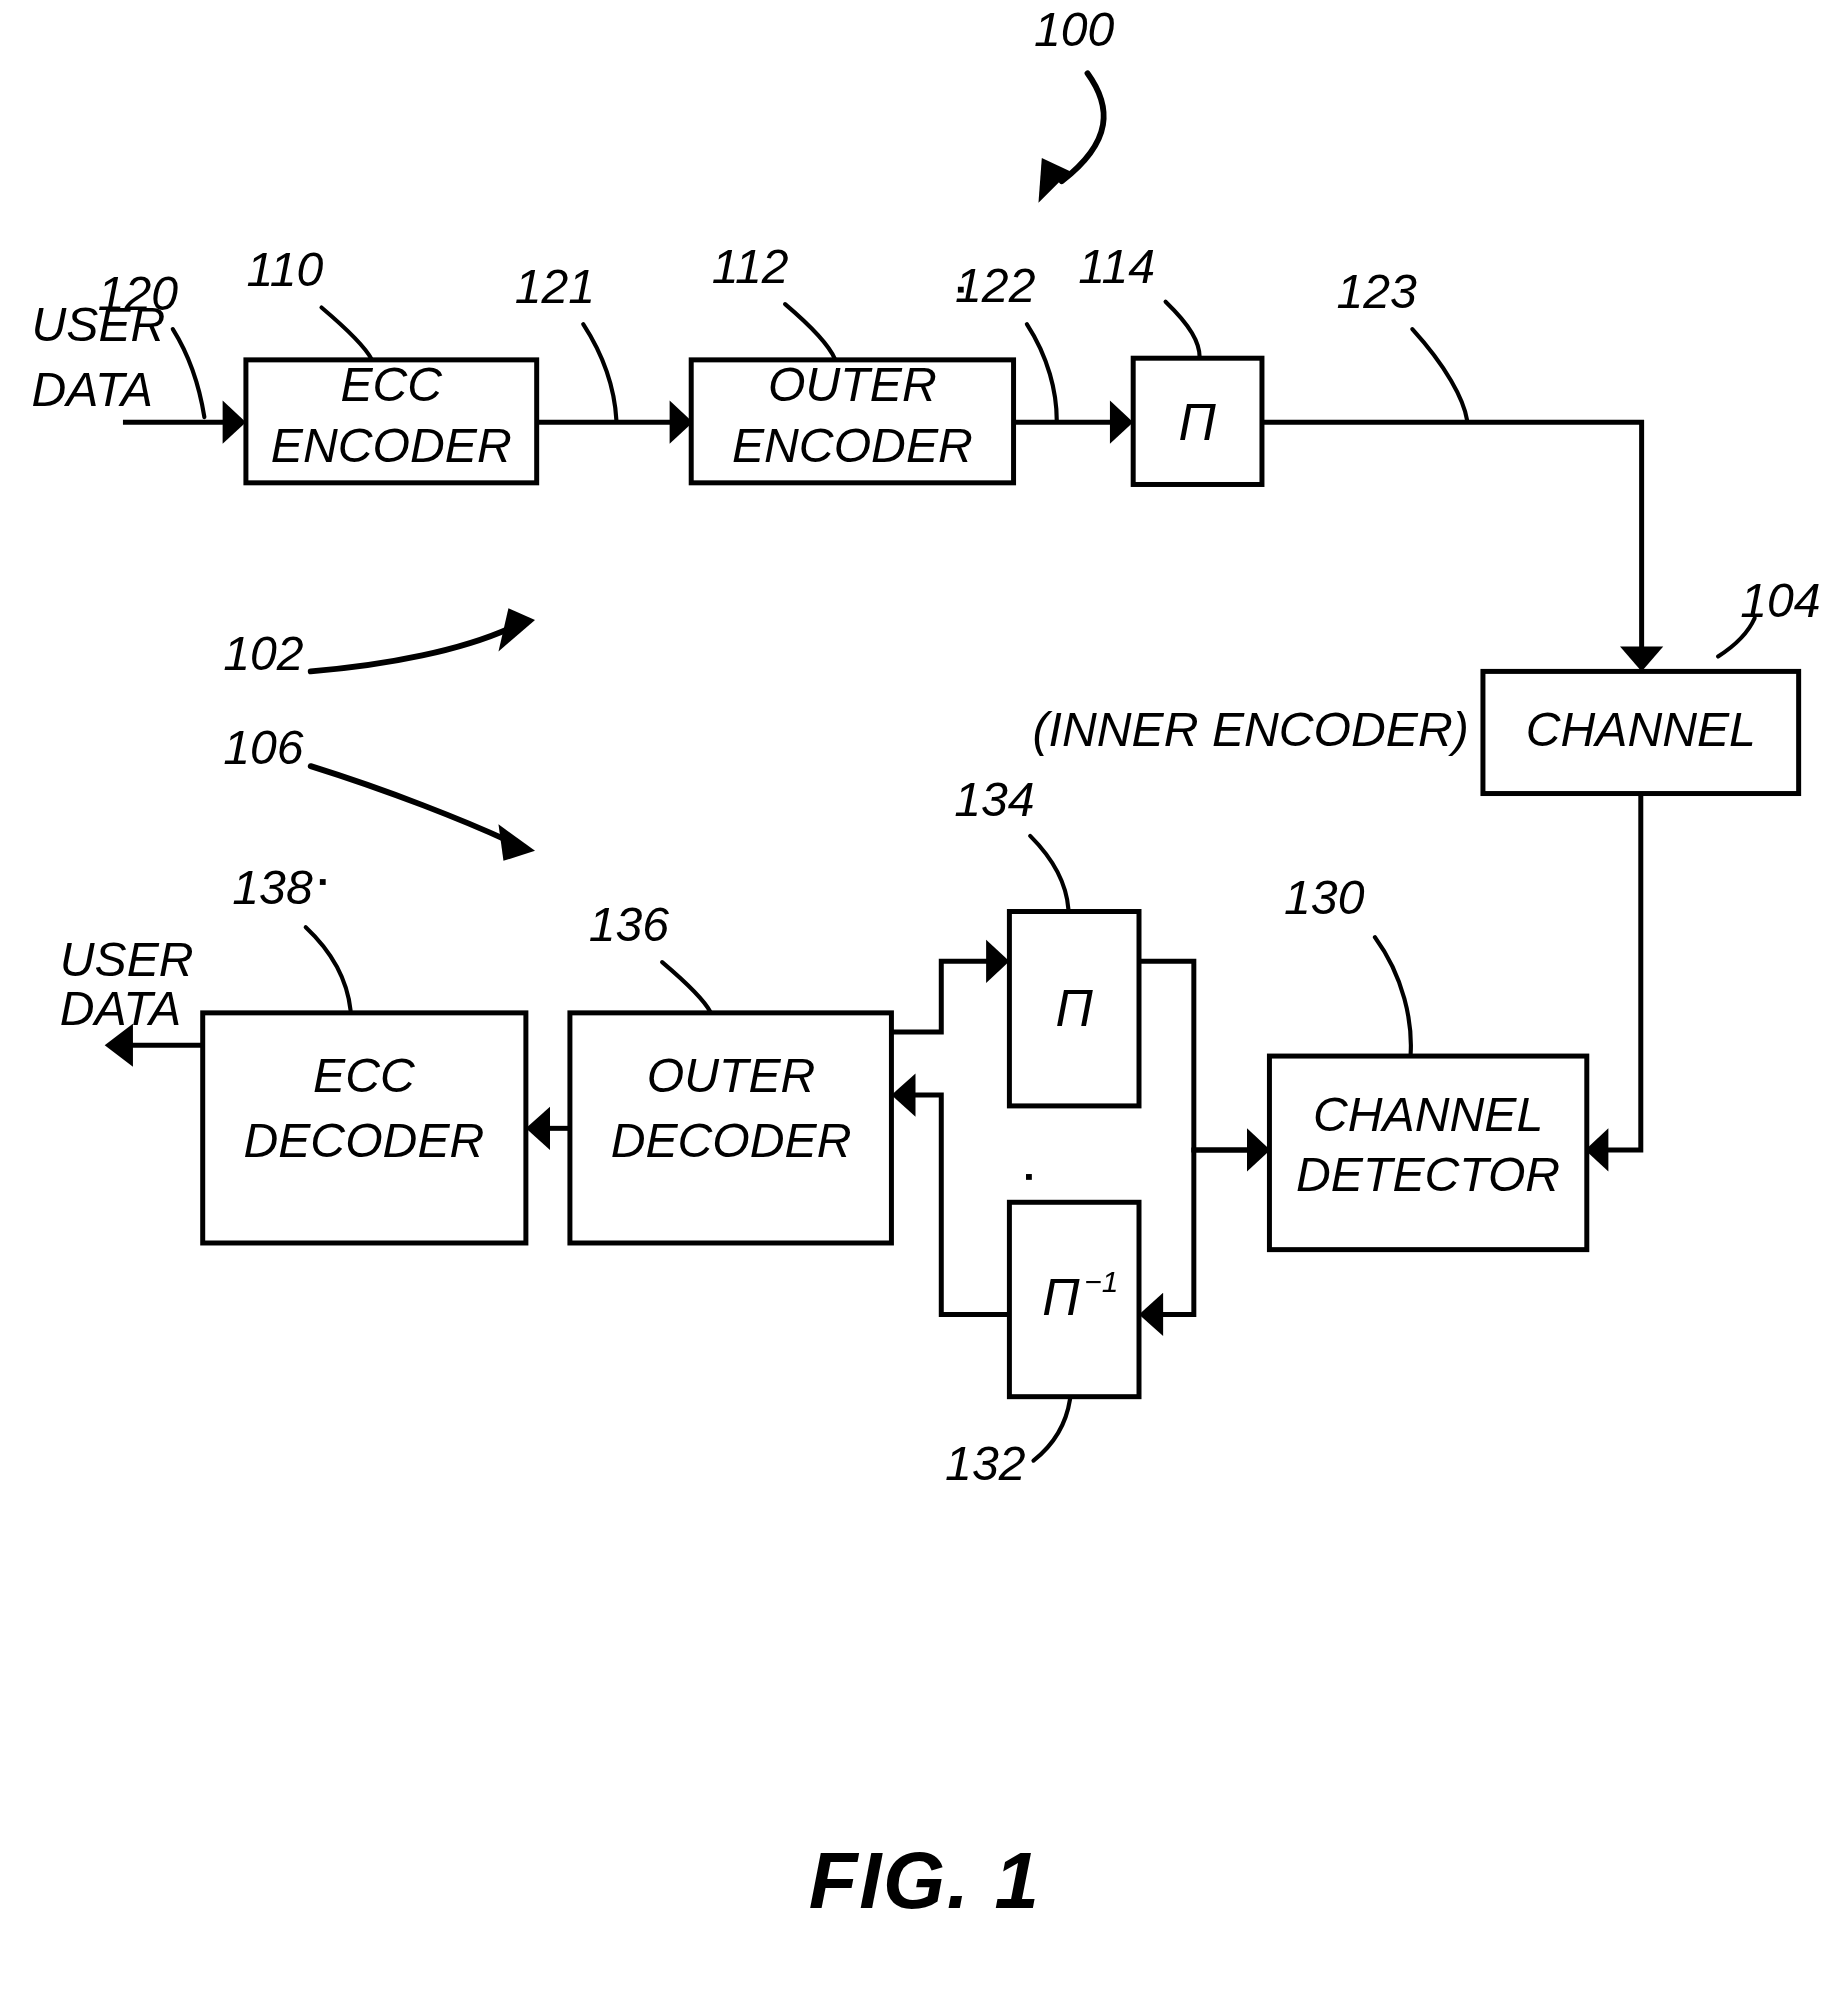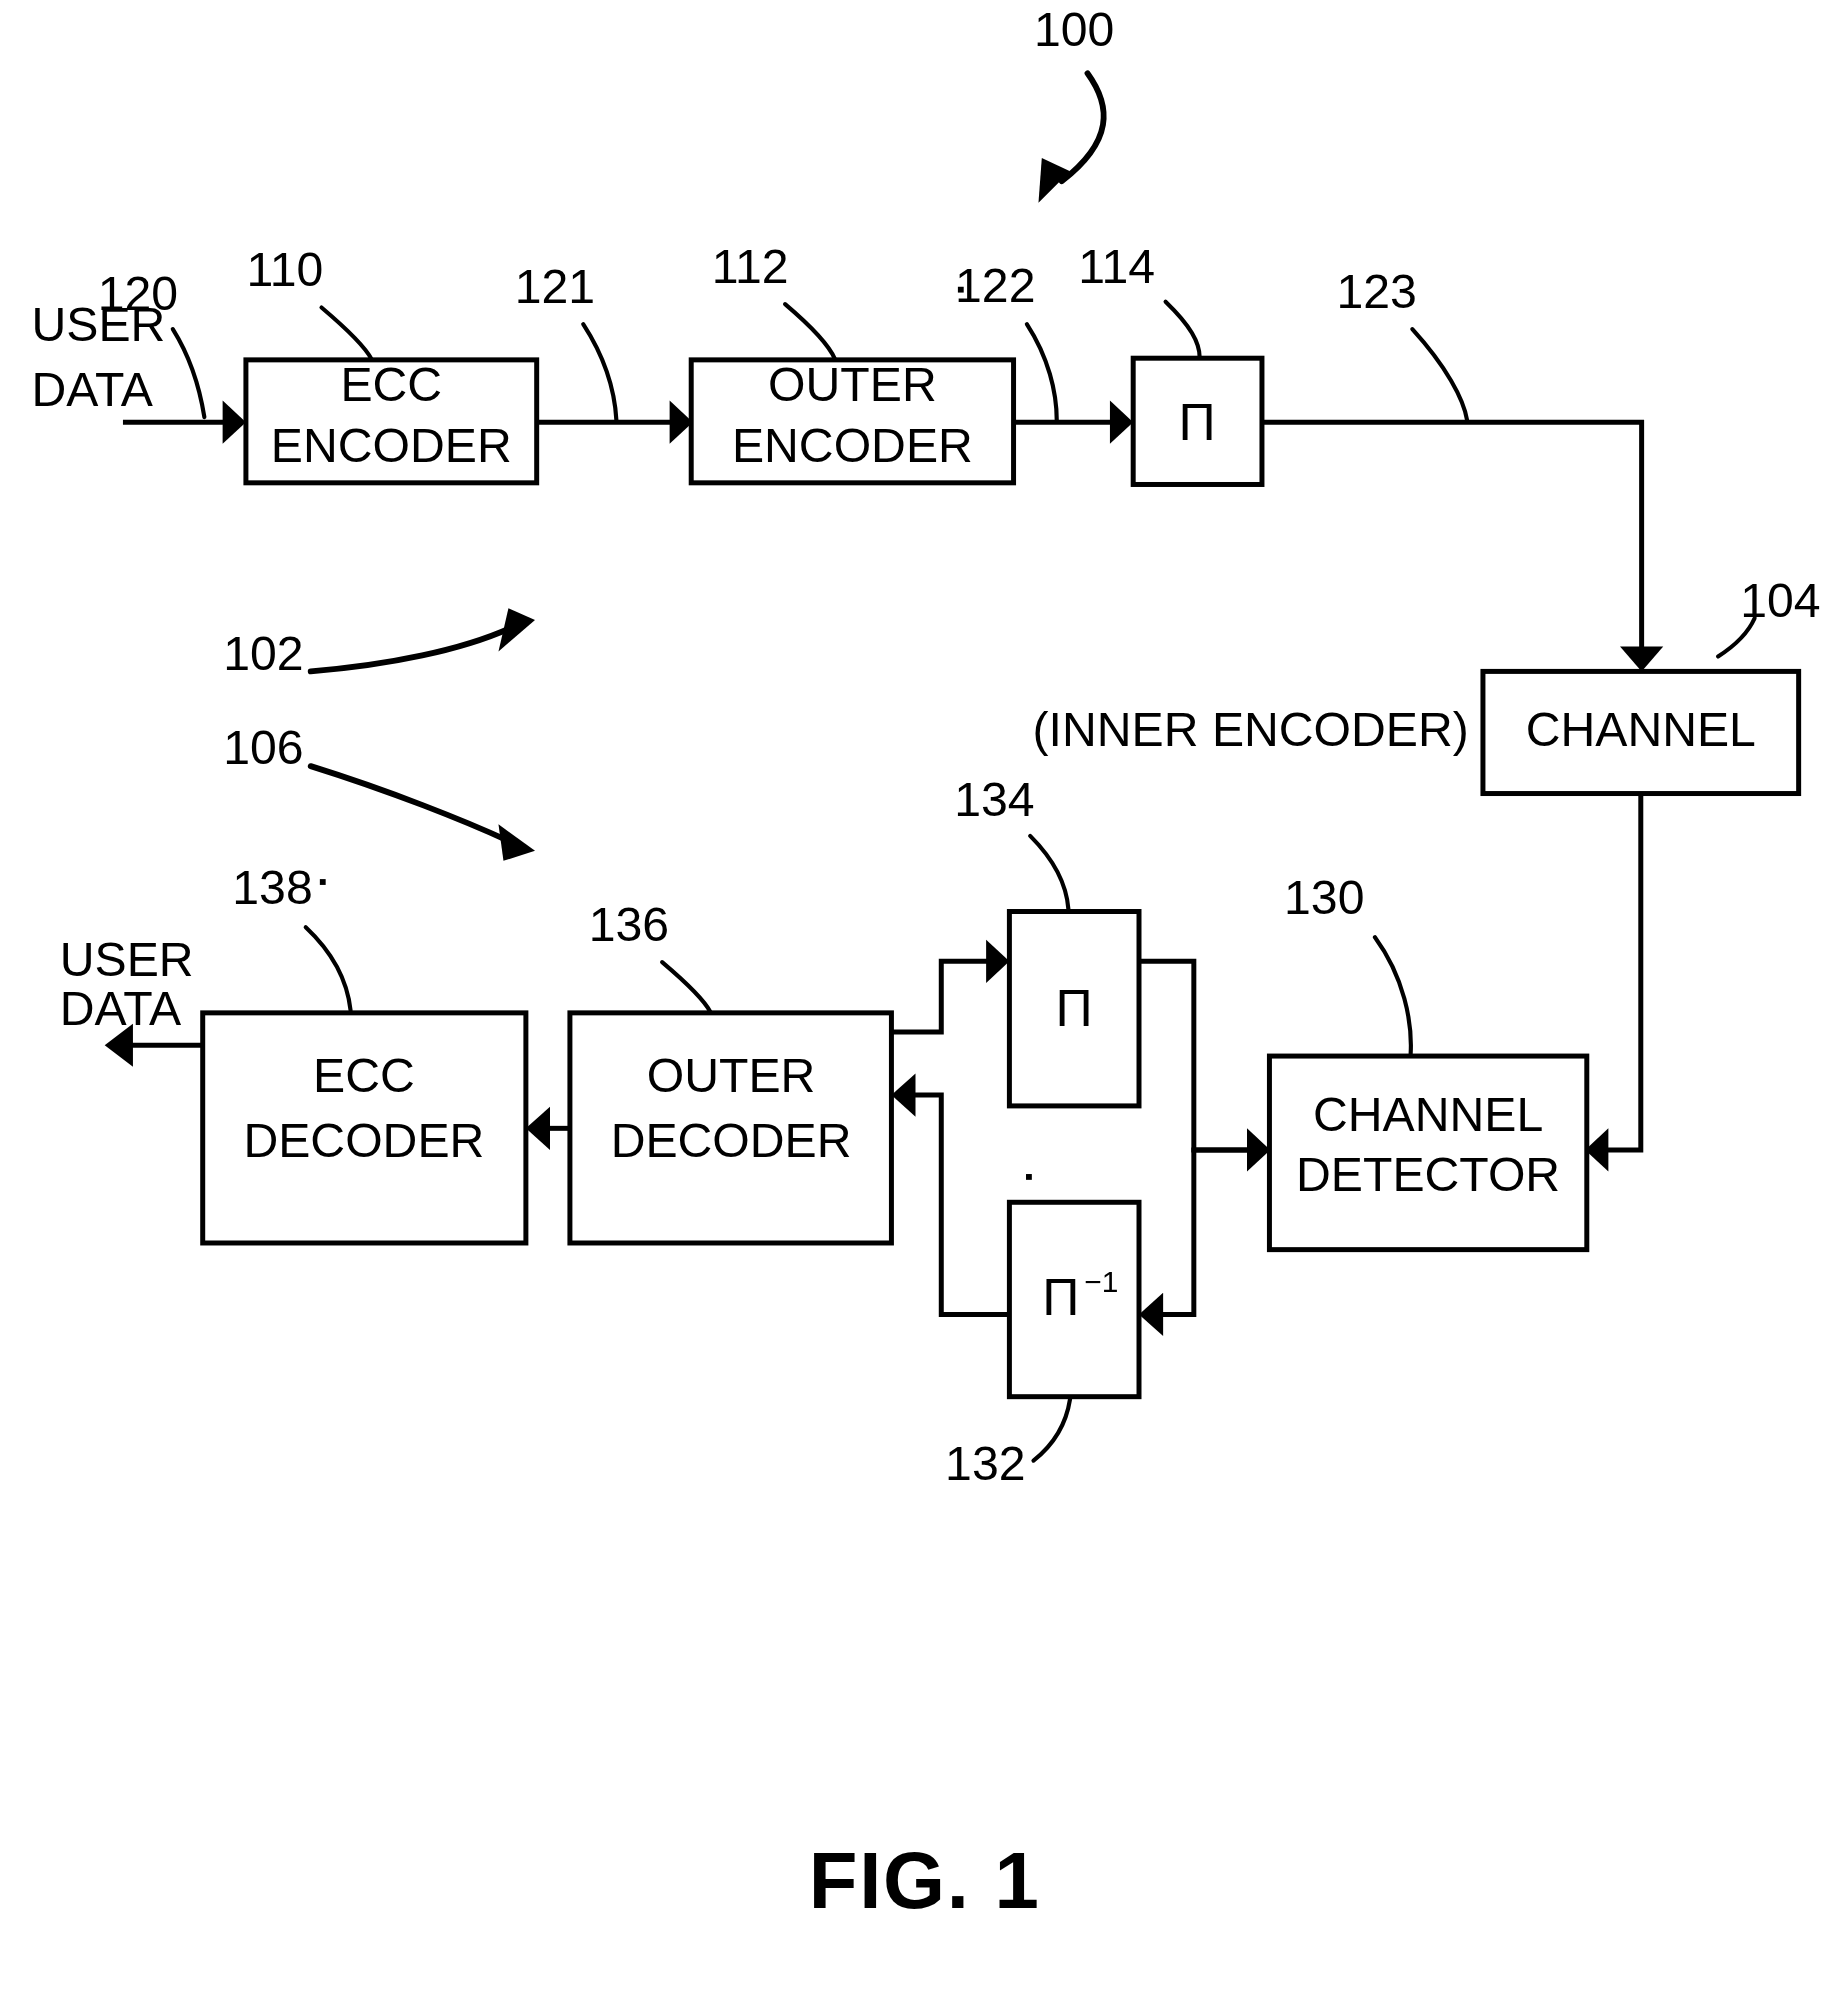--- a/index.html
+++ b/index.html
@@ -11,20 +11,21 @@
   body {
     font-family: "Liberation Sans", sans-serif;
     color: #000000;
   }
   #figure-root {
     position: relative;
     width: 1846px;
     height: 1944px;
     background: #ffffff;
     overflow: hidden;
+    font-style: italic;
   }
   #figure-svg {
     position: absolute;
     top: 0;
     left: 0;
     width: 1846px;
     height: 1990px;
   }
   .blk-rect {
     fill: #ffffff;

